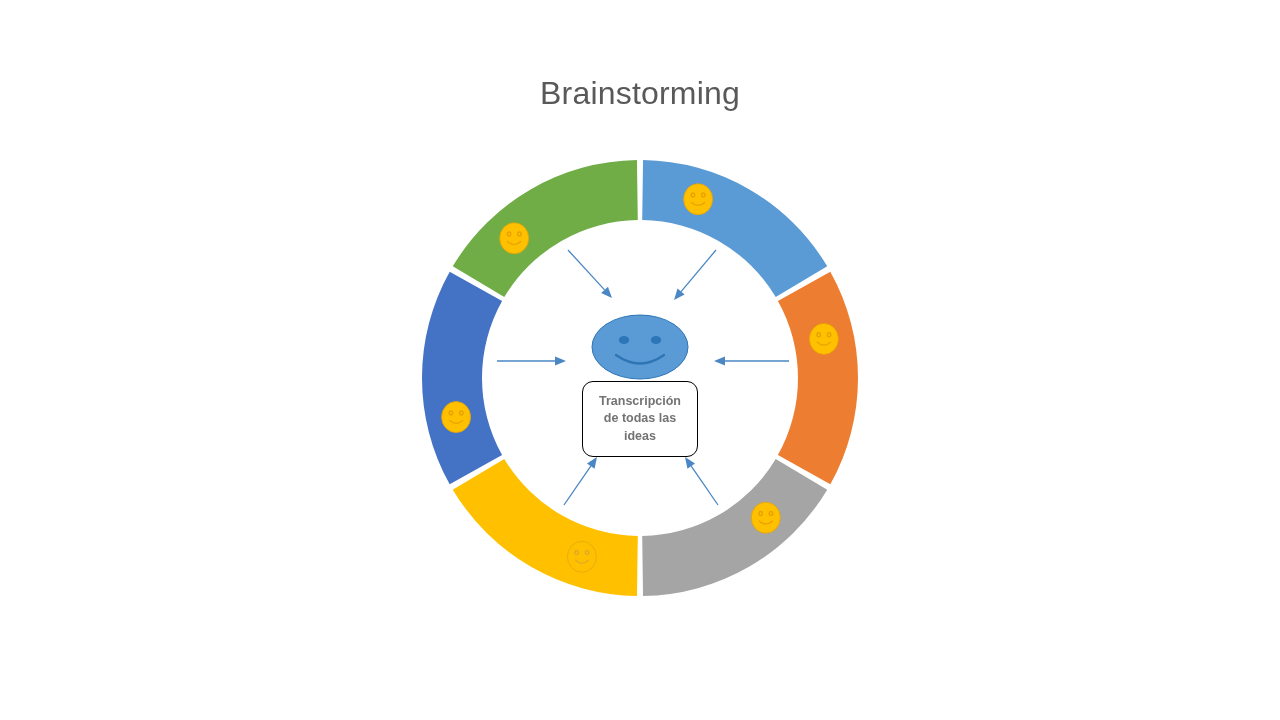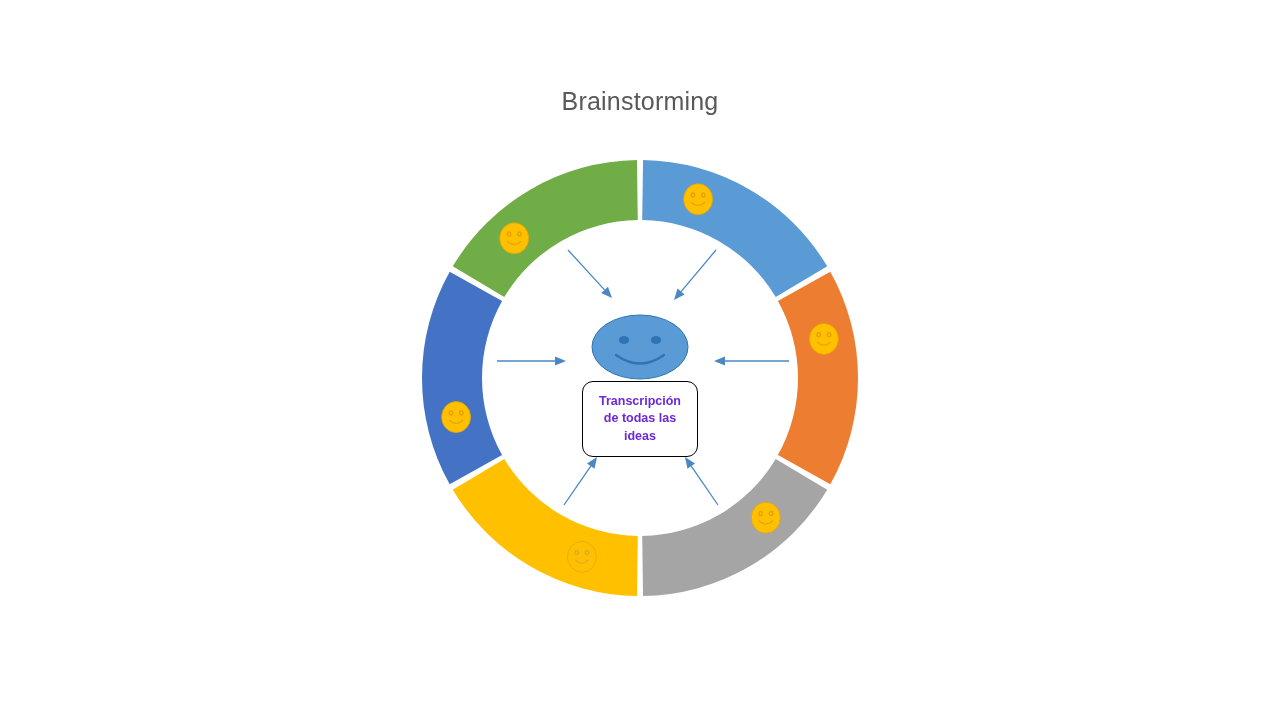--- a/index.html
+++ b/index.html
@@ -15,25 +15,25 @@
   }
   #slide {
     position: relative;
     width: 1280px;
     height: 720px;
     background: #ffffff;
   }
   #slide-title {
     position: absolute;
     left: 0;
-    top: 84px;
+    top: 76px;
     width: 1280px;
     text-align: center;
     font-family: "Liberation Sans", sans-serif;
-    font-size: 25px;
+    font-size: 32px;
     font-weight: 400;
     color: #595959;
     letter-spacing: 0.2px;
     line-height: 34px;
     white-space: pre;
   }
   #diagram-wrap {
     position: absolute;
     left: 0;
     top: 0;
@@ -59,21 +59,21 @@
     border-radius: 11px;
     background: #ffffff;
     display: flex;
     align-items: center;
     justify-content: center;
   }
   #center-textbox-label {
     font-family: "Liberation Sans", sans-serif;
     font-size: 12.5px;
     font-weight: bold;
-    color: #6d28d9;
+    color: #737373;
     text-align: center;
     line-height: 17.5px;
     white-space: pre-line;
     padding: 0 3px;
   }
 </style>
 </head>
 <body>
 
 <div id="slide">

